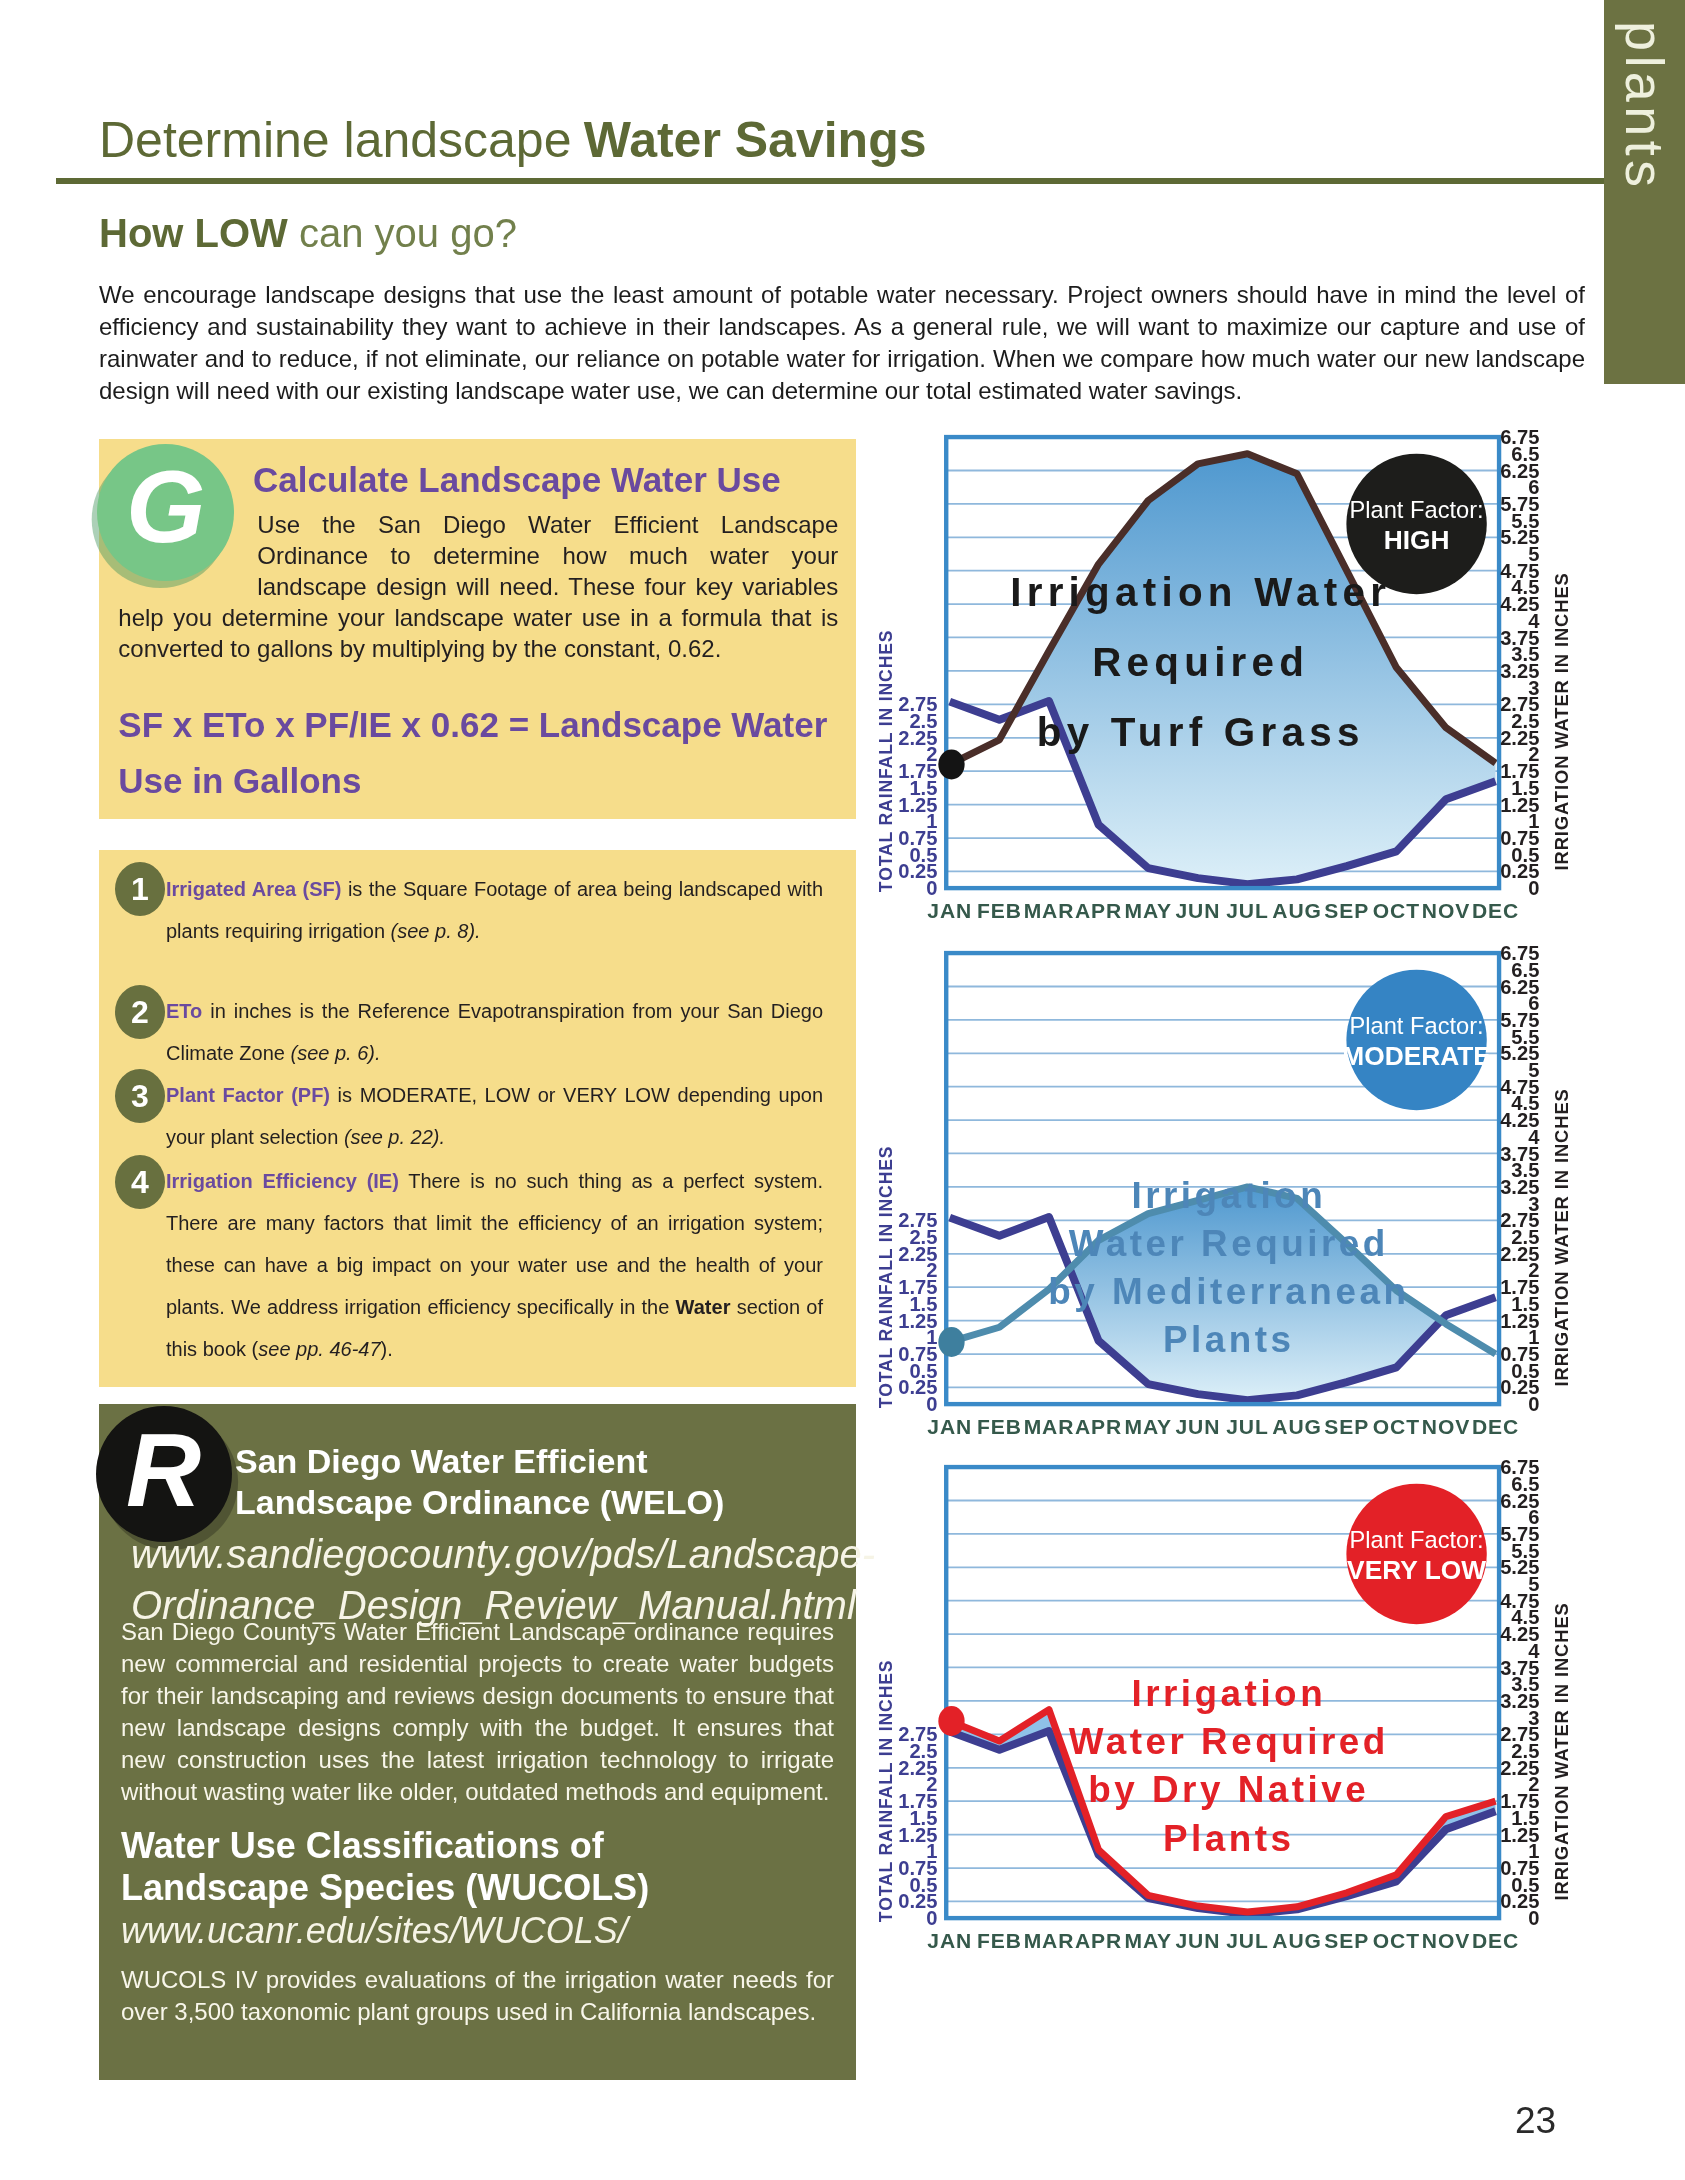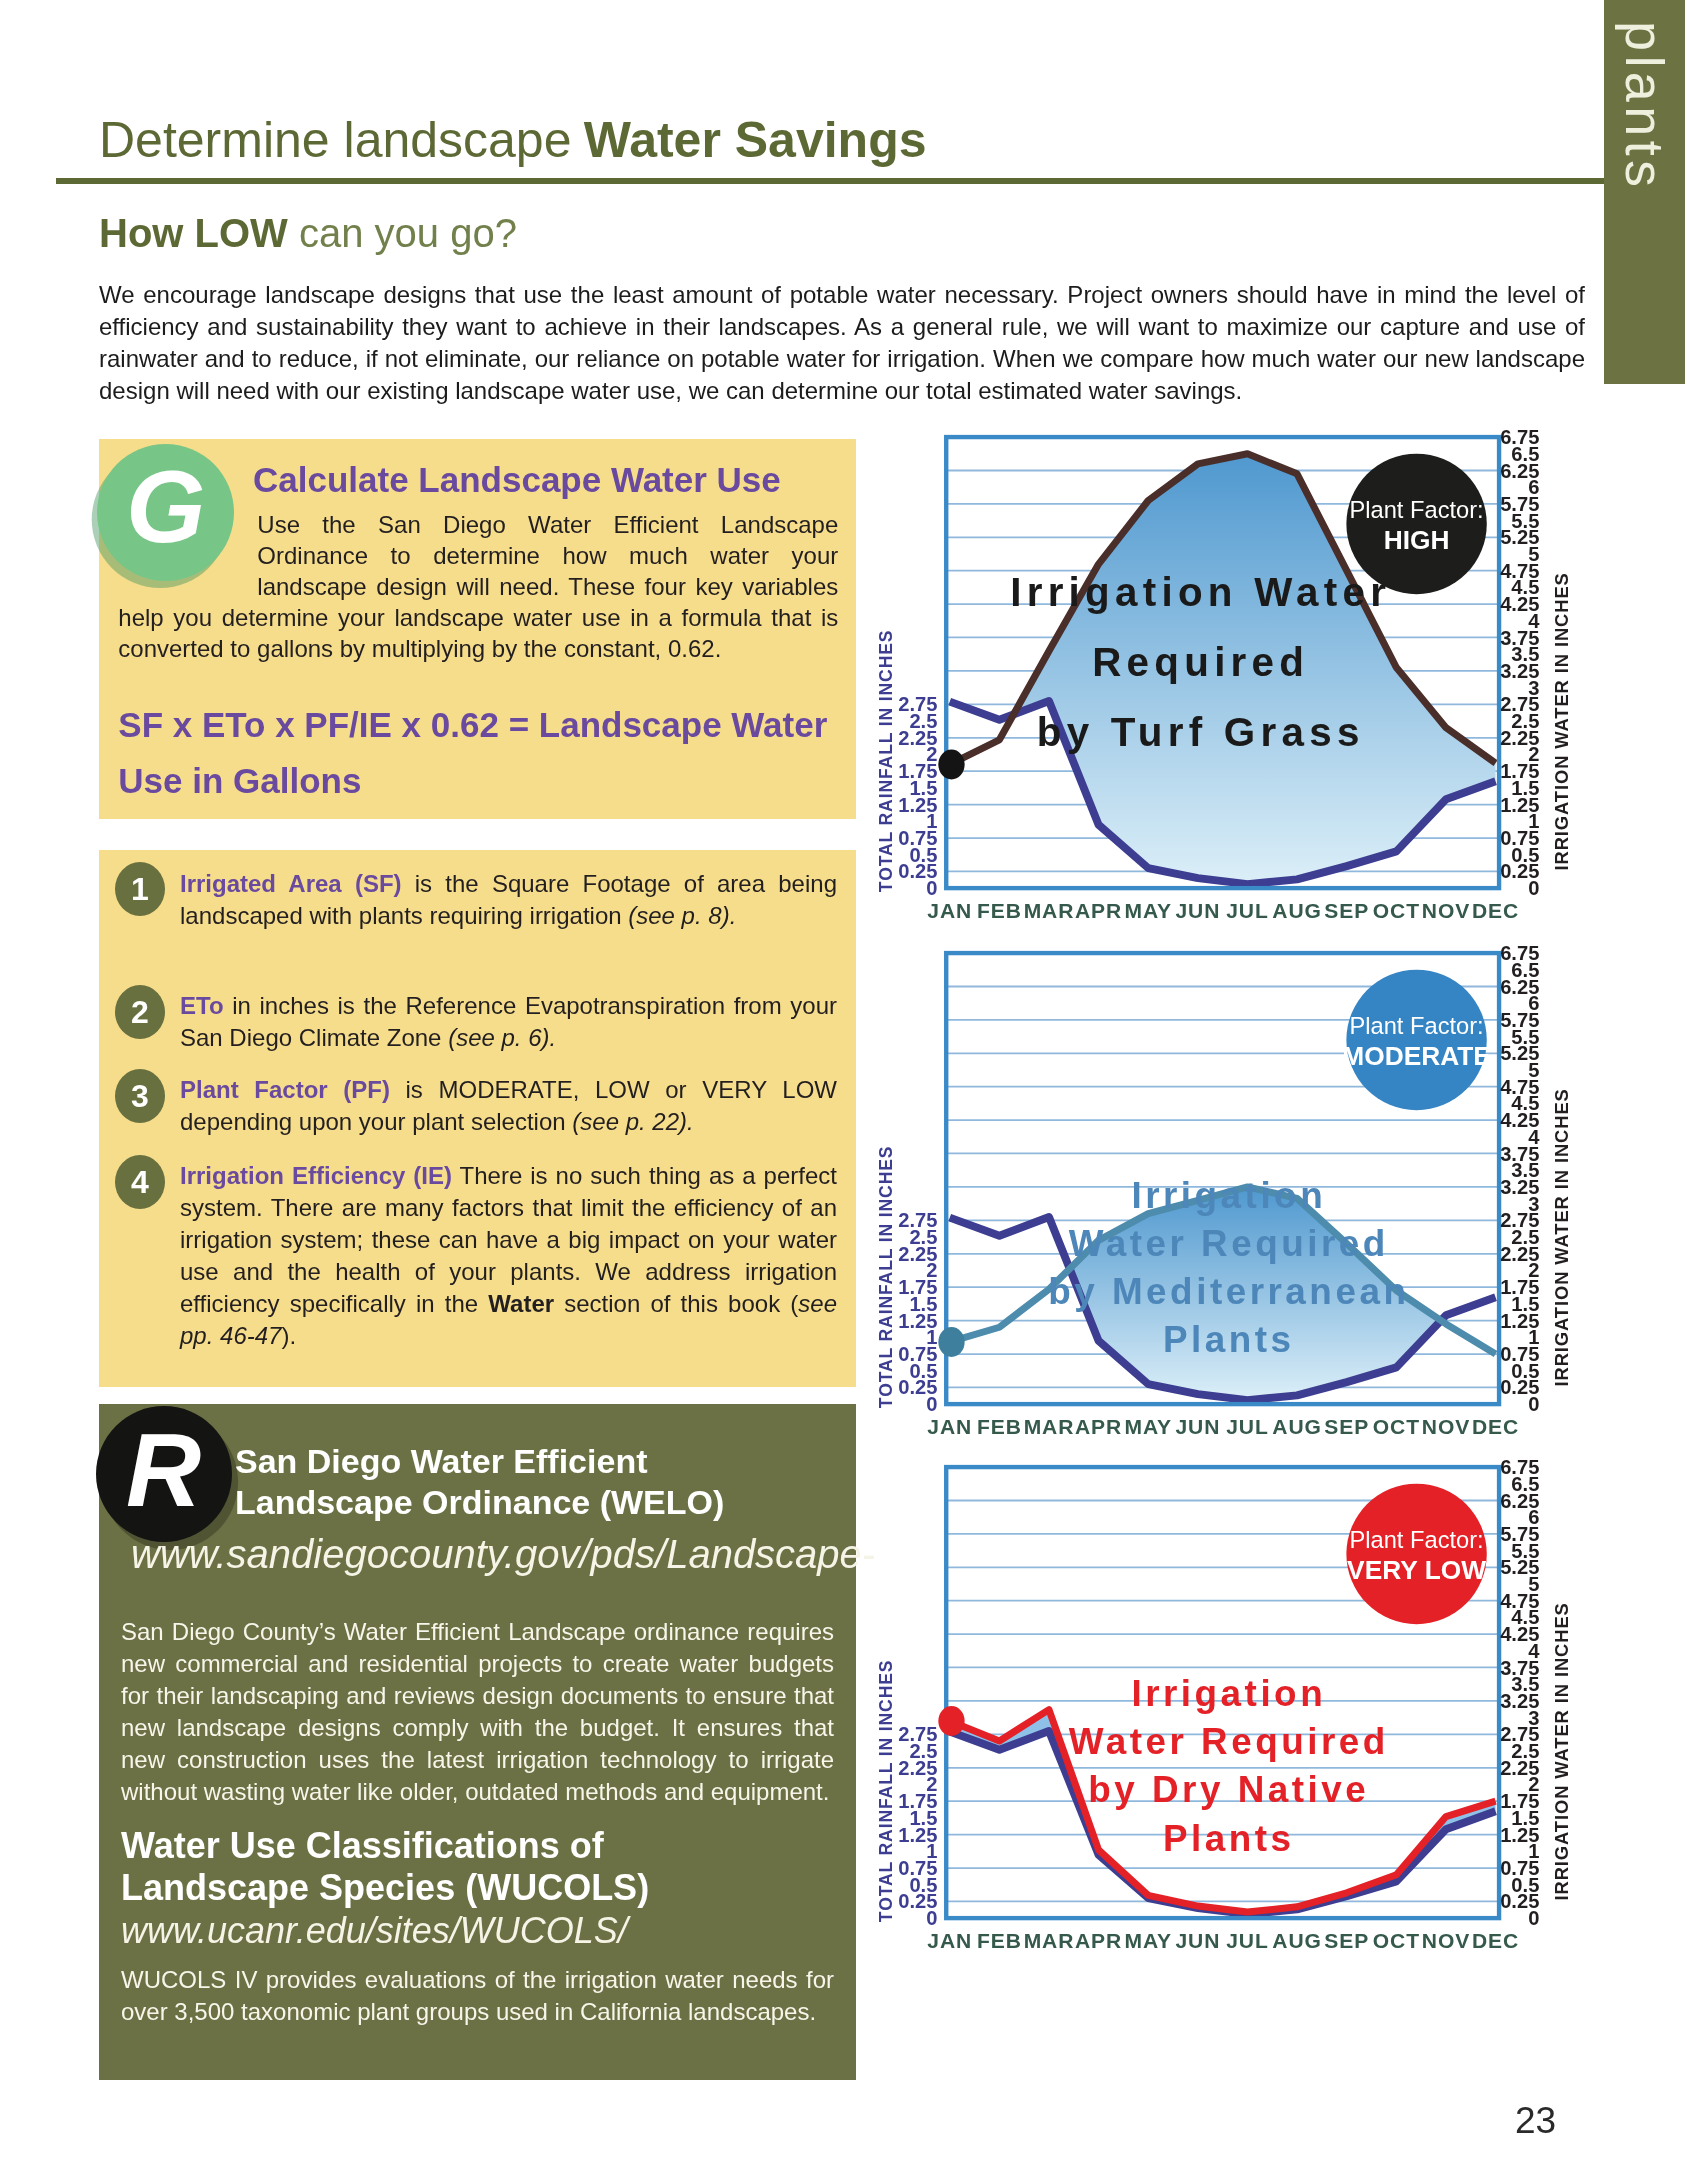--- a/index.html
+++ b/index.html
@@ -29,21 +29,21 @@
             box-shadow:-5.3px 7px 0 rgba(70,150,95,.45);display:flex;align-items:center;justify-content:center;}
   .g-circle span{font-size:102px;font-weight:700;font-style:italic;color:#fff;transform:translateY(-5.3px);}
   .g-title{left:154px;top:21px;font-size:35px;font-weight:700;color:#6a4a9f;white-space:nowrap;}
   .g-body{left:19.3px;top:70px;width:720px;font-size:24px;line-height:31px;text-align:justify;}
   .g-float{float:left;width:139px;height:88px;}
   .g-bold{font-weight:400;}
   .g-formula{left:19.3px;top:258px;width:730px;font-size:35px;font-weight:700;color:#6a4a9f;line-height:56px;}
 
   .num{position:absolute;width:50px;height:54px;border-radius:50%;background:#68703f;color:#fff;
        font-size:32px;font-weight:700;display:flex;align-items:center;justify-content:center;}
-  .item-text{position:absolute;left:81px;width:657px;font-size:24px;line-height:32px;text-align:justify;}
+  .item-text{position:absolute;left:67px;width:657px;font-size:20px;line-height:42px;text-align:justify;}
   .lead{color:#6a4a9f;font-weight:700;}
   .ref{font-style:italic;}
   .bw{font-weight:700;}
 
   
   .box-olive{left:99px;top:1404px;width:757px;height:676px;background:#6b7144;color:#f8f6ea;}
   .r-circle{left:-3.5px;top:1.8px;width:136px;height:136px;border-radius:50%;background:#141412;
             box-shadow:6.1px 8px 0 rgba(0,0,0,.25);display:flex;align-items:center;justify-content:center;}
   .r-circle span{font-size:104px;font-weight:700;font-style:italic;color:#fff;transform:translateY(-3.5px);}
   .r-title{left:136px;top:17.6px;font-size:34px;font-weight:700;line-height:41px;color:#ffffff;white-space:nowrap;margin-top:19px;}
@@ -116,20 +116,21 @@
   <div class="abs box-olive">
     <div class="abs r-circle">
       <span>R</span>
     </div>
     <div class="abs r-title">
       <span>San Diego Water Efficient</span><br>
       <span>Landscape Ordinance (WELO)</span>
     </div>
     <div class="abs r-url1">
       <span>www.sandiegocounty.gov/pds/Landscape-</span><br>
+      <span>Ordinance_Design_Review_Manual.html</span>
     </div>
     <p class="abs r-para1" style="margin:0">San Diego County’s Water Efficient Landscape ordinance requires new commercial and residential projects to create water budgets for their landscaping and reviews design documents to ensure that new landscape designs comply with the budget. It ensures that new construction uses the latest irrigation technology to irrigate without wasting water like older, outdated methods and equipment.</p>
     <div class="abs r-url2">www.ucanr.edu/sites/WUCOLS/</div>
     <div class="abs r-head2">Water Use Classifications of Landscape Species (WUCOLS)</div>
     <p class="abs r-para2" style="margin:0">WUCOLS IV provides evaluations of the irrigation water needs for over 3,500 taxonomic plant groups used in California landscapes.</p>
   </div>
 
   <svg id="chart0" class="chart" viewBox="0 0 890 592">
       <defs>
         <linearGradient id="grad0" x1="0" y1="0" x2="0" y2="1">

